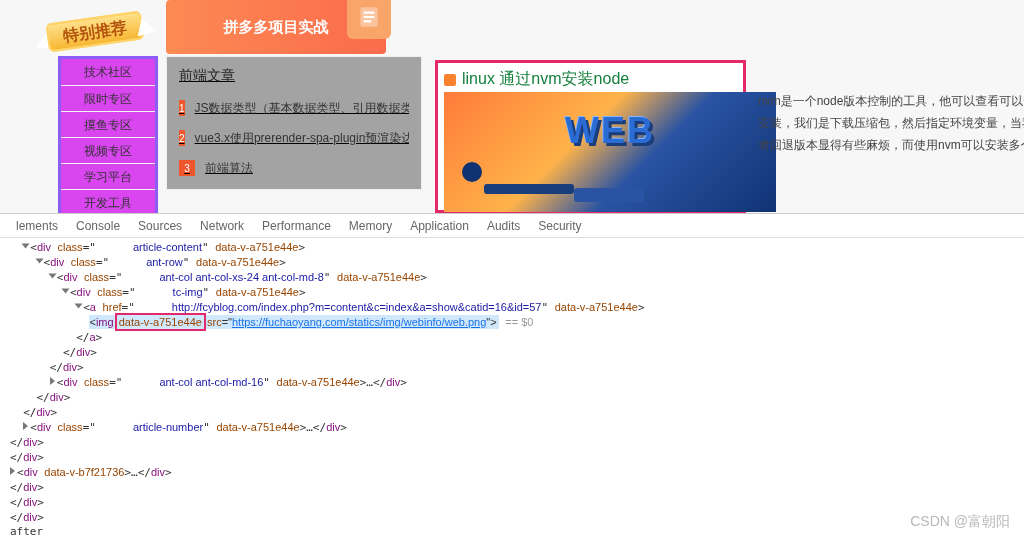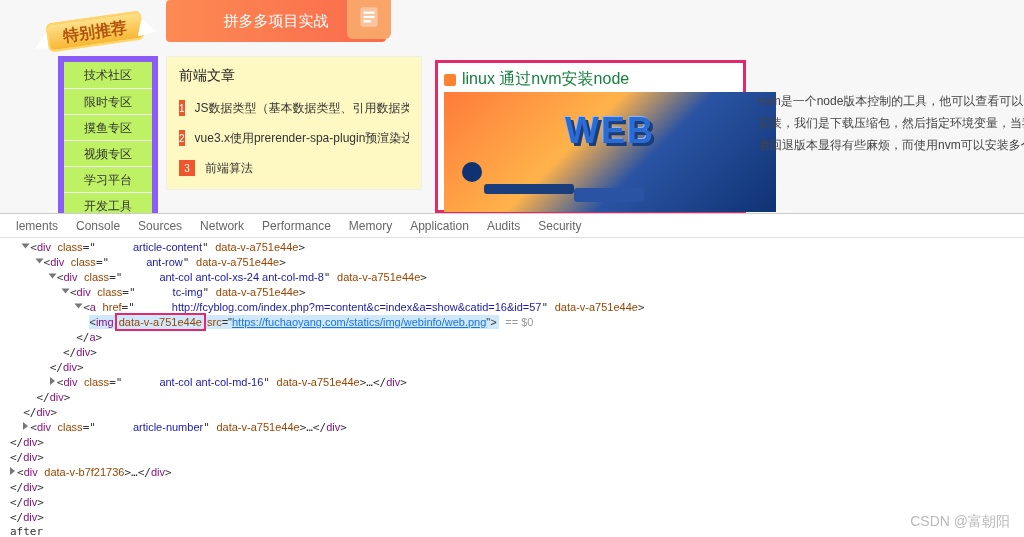--- a/index.html
+++ b/index.html
@@ -1,34 +1,34 @@
 <!DOCTYPE html>
 <html><head>
 <meta charset="utf-8">
 <style>
 * { margin: 0; padding: 0; box-sizing: border-box; font-family: -apple-system, "Helvetica Neue", Arial, "PingFang SC", "Microsoft YaHei", sans-serif; }
 body { width: 1024px; height: 537px; background: #fff; overflow: hidden; position: relative; }
 
 
 .site { height: 213px; background: #f7f7f7; position: relative; overflow: hidden; }
-.topband { position: absolute; left: 166px; top: 0; width: 220px; height: 42px; background: linear-gradient(90deg,#fd8a53,#fa6b4c); color: #fff; display: flex; align-items: center; justify-content: center; font-size: 15px; font-weight: 400; border-radius: 4px; }
+.topband { position: absolute; left: 166px; top: 0; width: 220px; height: 54px; background: linear-gradient(90deg,#fd8a53,#fa6b4c); color: #fff; display: flex; align-items: center; justify-content: center; font-size: 15px; font-weight: 700; border-radius: 4px; }
 .topband-right-icon { position: absolute; right: -5px; top: -5px; width: 44px; height: 44px; border-radius: 6px; background: #f9a56a; display:flex; align-items:center; justify-content:center; }
 .topband-right-icon svg { width: 26px; height: 26px; fill:#fff; }
 
 .badge { position: absolute; left: 47px; top: 22px; transform: rotate(-8deg); }
 .badge-inner { background: linear-gradient(180deg,#ffe08a,#f7b733); color:#b3540e; font-weight:700; font-size:16px; padding:4px 14px; border-radius:6px; border:2px solid #ffd56b; position:relative; }
 .badge-wing { position:absolute; width:18px; height:18px; background:#fff; top:6px; }
 .badge-wing.l { left:-14px; transform:rotate(-20deg); clip-path:polygon(0 50%,100% 0,100% 100%); }
 .badge-wing.r { right:-14px; transform:rotate(20deg); clip-path:polygon(0 0,100% 50%,0 100%); }
 
-.sidebar { position:absolute; left:58px; top:56px; width:100px; background:#bef264; border:6px solid #8b5cf6; }
+.sidebar { position:absolute; left:58px; top:56px; width:100px; background:#d946ef; border:3px solid #8b5cf6; }
 .sidebar-item { height:26px; line-height:26px; text-align:center; font-size:12px; color:#333; cursor:pointer; }
 .sidebar-item + .sidebar-item { border-top:1px solid #f3f3f3; }
 
-.card { position:absolute; left:166px; top:56px; width:256px; background:#fef9c3; border:1px solid #eee; padding:10px 12px 6px; }
+.card { position:absolute; left:166px; top:56px; width:256px; background:#a3a3a3; border:1px solid #eee; padding:10px 12px 6px;text-decoration:underline; }
 .card-title { font-size:14px; color:#222; padding-bottom:8px; }
 .card-list { }
 .card-row { display:flex; align-items:center; height:30px; font-size:12px; color:#333; overflow:hidden; white-space:nowrap; }
 .num { width:16px; height:16px; background:#f0562b; color:#fff; font-size:10px; display:flex; align-items:center; justify-content:center; margin-right:10px; }
 
 .preview { position:absolute; left:435px; top:60px; width:311px; height:153px; border:3px solid #e4286a; background:#fff; padding:6px; }
 .preview-title-row { display:flex; align-items:center; gap:6px; color:#15803d; font-size:16px; margin-bottom:2px; }
 .preview-title-row .dot { width:12px; height:12px; background:#fa8231; border-radius:2px; }
 .preview-img { width:332px; height:120px; margin-top:2px; background:linear-gradient(135deg,#ff7b3a 0%, #ffb34a 40%, #2a54a3 60%, #0f3273 100%); position:relative; overflow:hidden; }
 .web-text { position:absolute; left:50%; top:18px; transform:translateX(-50%); font-size:36px; font-weight:900; letter-spacing:2px; color:#2a6bd4; text-shadow:3px 3px 0 #1a3d7c, -1px -1px 0 #87b6ff; }

